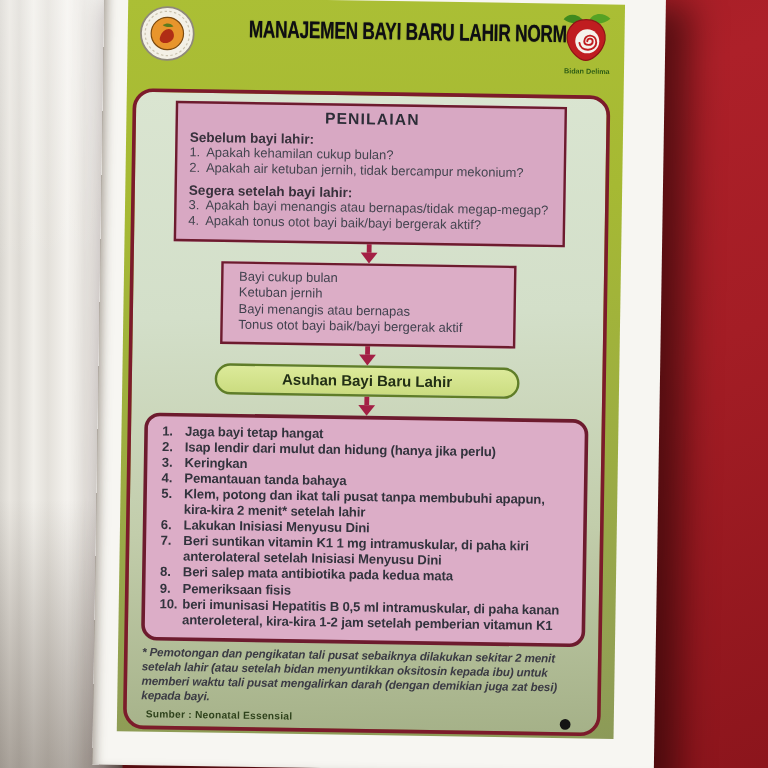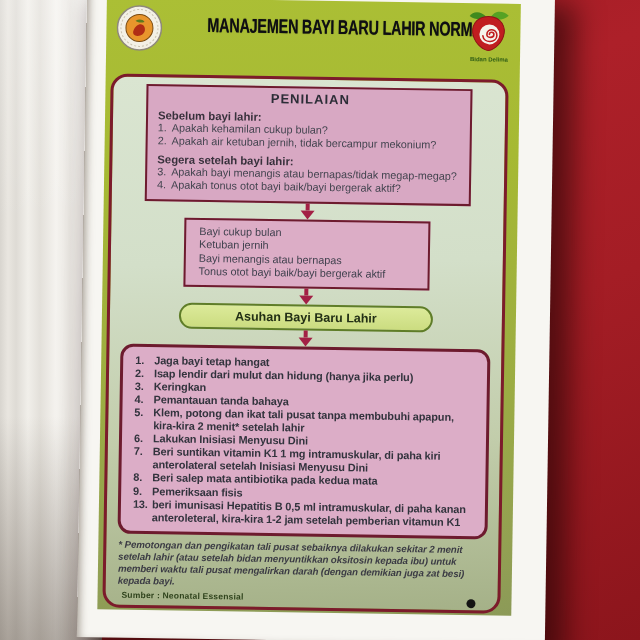--- a/index.html
+++ b/index.html
@@ -202,21 +202,21 @@
           </div>
           <div class="step-row">
             <span class="step-num">8.</span>
             <span>Beri salep mata antibiotika pada kedua mata</span>
           </div>
           <div class="step-row">
             <span class="step-num">9.</span>
             <span>Pemeriksaan fisis</span>
           </div>
           <div class="step-row">
-            <span class="step-num">13.</span>
+            <span class="step-num">10.</span>
             <span>beri imunisasi Hepatitis B 0,5 ml intramuskular, di paha kanan anteroleteral, kira-kira 1-2 jam setelah pemberian vitamun K1</span>
           </div>
         </div>
 
       <div class="footnote">* Pemotongan dan pengikatan tali pusat sebaiknya dilakukan sekitar 2 menit setelah lahir (atau setelah bidan menyuntikkan oksitosin kepada ibu) untuk memberi waktu tali pusat mengalirkan darah (dengan demikian juga zat besi) kepada bayi.</div>
       <div class="source">Sumber : Neonatal Essensial</div>
     </div>
 
     <div class="page-dot"></div>
   </div>

